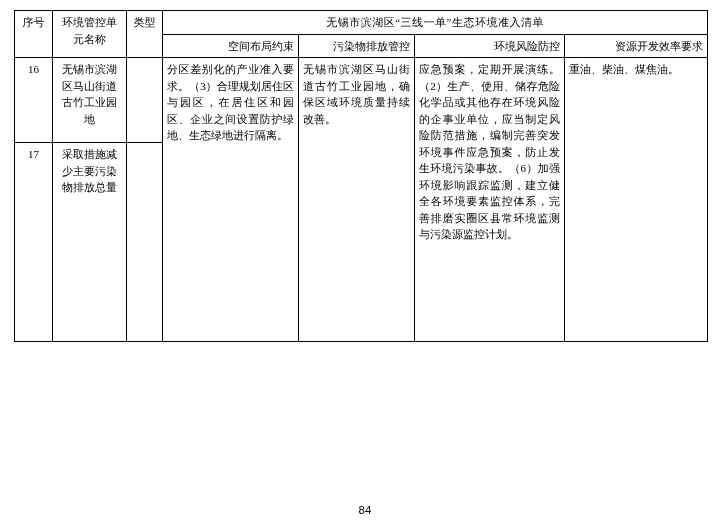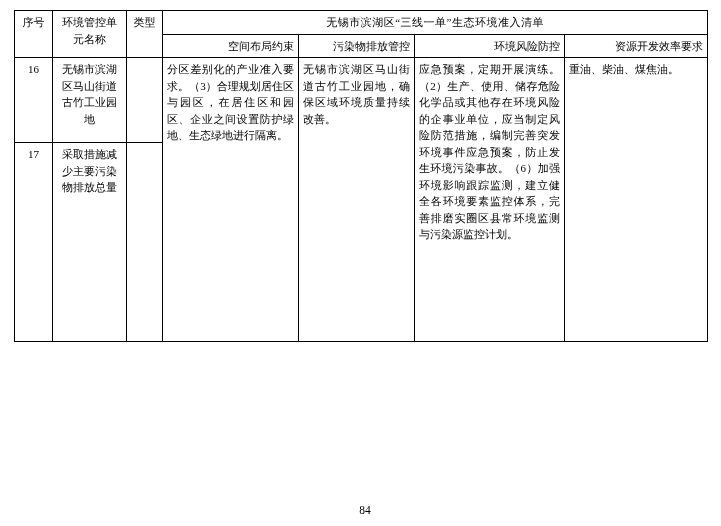--- a/index.html
+++ b/index.html
@@ -80,21 +80,21 @@
   .c-pollute { width: 116px; }
   .c-risk { width: 150px; }
   .c-resource { width: 143px; }
   .pagenum {
     position: absolute;
     left: 9px;
     right: 0;
     top: 494px;
     text-align: center;
     font-size: 11.5px;
-    font-family: Liberation Serif, serif;
+    font-family: Liberation Sans, sans-serif;
   }
   .tall-1 { height: 78px; font-family: Liberation Serif, serif; }
   .tall-2 { height: 192px; }
 </style>
 </head>
 <body>
 
 <div class="page">
 
   <table class="main">

